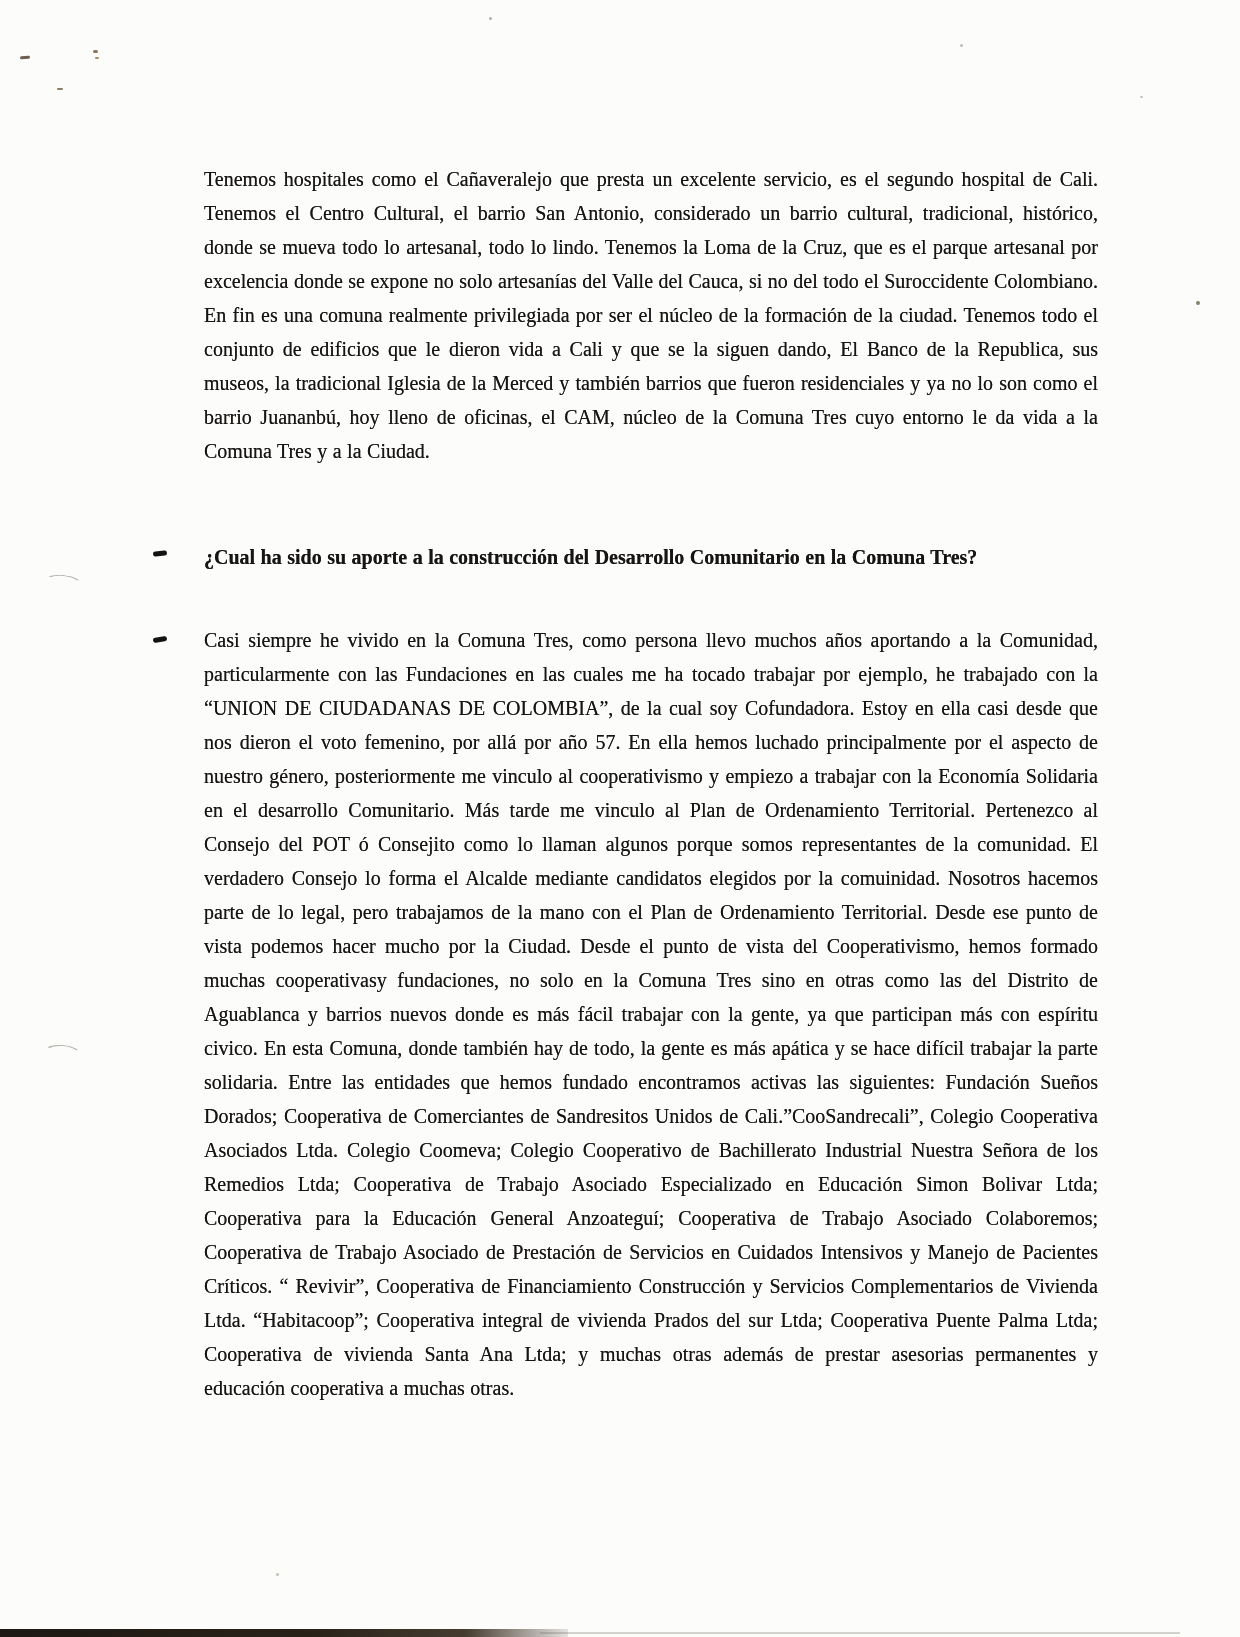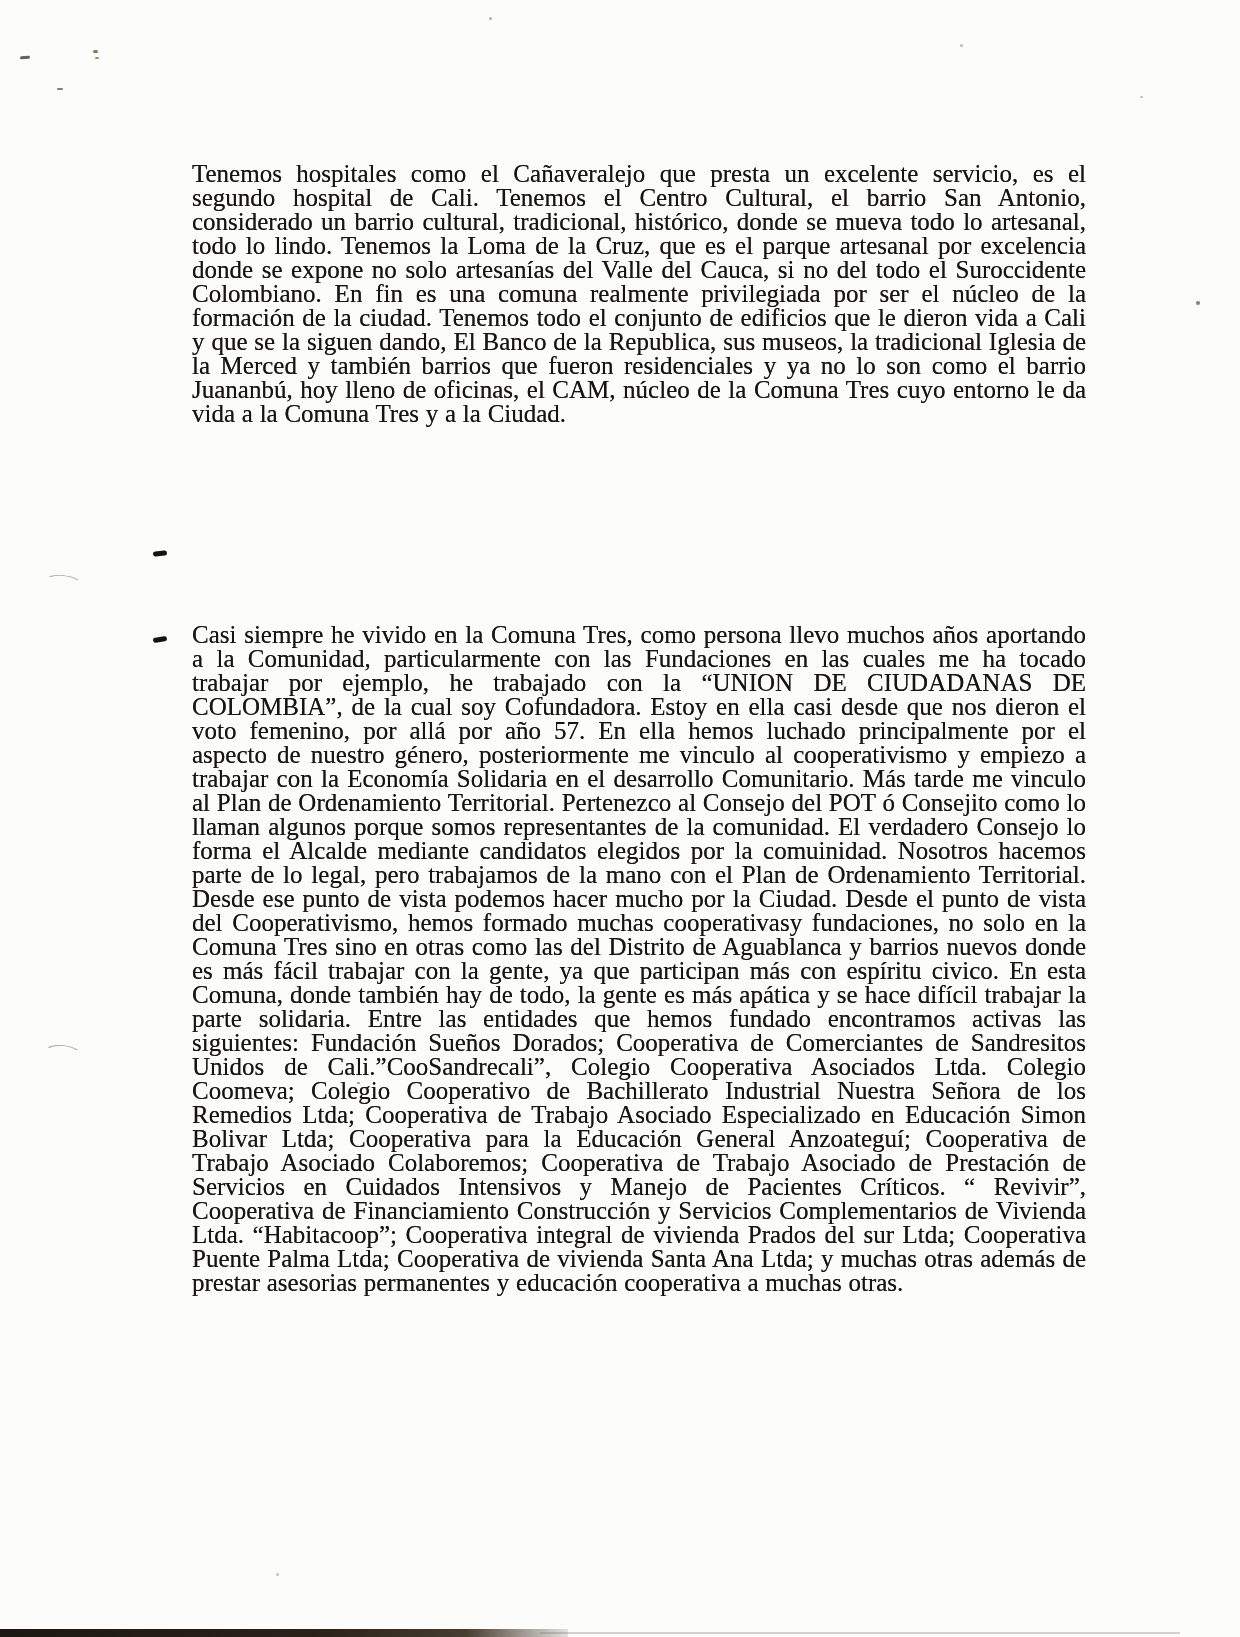--- a/index.html
+++ b/index.html
@@ -12,24 +12,24 @@
     width: 1240px;
     height: 1637px;
     margin: 0 auto;
     background: #fcfcfa;
     overflow: hidden;
     font-family: "Liberation Serif", "DejaVu Serif", serif;
     color: #171513;
   }
   .textblock {
     position: absolute;
-    left: 192px;
+    left: 204px;
     width: 894px;
-    font-size: 25px;
-    line-height: 24px;
+    font-size: 20px;
+    line-height: 34px;
     text-align: justify;
     text-shadow: 0 0 0.6px rgba(25, 22, 20, 0.75);
     word-spacing: 0.5px;
   }
   .bold { font-weight: bold; }
   .dash {
     position: absolute;
     left: 153px;
     width: 14px;
     height: 5px;
@@ -80,20 +80,21 @@
 </style>
 </head>
 <body>
 
 <div class="page">
 
   <div class="textblock" style="top:162px;">Tenemos hospitales como el Cañaveralejo que presta un excelente servicio, es el segundo hospital de Cali. Tenemos el Centro Cultural, el barrio San Antonio, considerado un barrio cultural, tradicional, histórico, donde se mueva todo lo artesanal, todo lo lindo. Tenemos la Loma de la Cruz, que es el parque artesanal por excelencia donde se expone no solo artesanías del Valle del Cauca, si no del todo el Suroccidente Colombiano. En fin es una comuna realmente privilegiada por ser el núcleo de la formación de la ciudad. Tenemos todo el conjunto de edificios que le dieron vida a Cali y que se la siguen dando, El Banco de la Republica, sus museos, la tradicional Iglesia de la Merced y también barrios que fueron residenciales y ya no lo son como el barrio Juananbú, hoy lleno de oficinas, el CAM, núcleo de la Comuna Tres cuyo entorno le da vida a la Comuna Tres y a la Ciudad.</div>
 
   <div class="dash dash-q"></div>
 
+  <div class="textblock bold" style="top:540px;">¿Cual ha sido su aporte a la construcción del Desarrollo Comunitario en la Comuna Tres?</div>
 
   <div class="dash dash-a"></div>
 
   <div class="textblock" style="top:623px;">Casi siempre he vivido en la Comuna Tres, como persona llevo muchos años aportando a la Comunidad, particularmente con las Fundaciones en las cuales me ha tocado trabajar por ejemplo, he trabajado con la “UNION DE CIUDADANAS DE COLOMBIA”, de la cual soy Cofundadora. Estoy en ella casi desde que nos dieron el voto femenino, por allá por año 57. En ella hemos luchado principalmente por el aspecto de nuestro género, posteriormente me vinculo al cooperativismo y empiezo a trabajar con la Economía Solidaria en el desarrollo Comunitario. Más tarde me vinculo al Plan de Ordenamiento Territorial. Pertenezco al Consejo del POT ó Consejito como lo llaman algunos porque somos representantes de la comunidad. El verdadero Consejo lo forma el Alcalde mediante candidatos elegidos por la comuinidad. Nosotros hacemos parte de lo legal, pero trabajamos de la mano con el Plan de Ordenamiento Territorial. Desde ese punto de vista podemos hacer mucho por la Ciudad. Desde el punto de vista del Cooperativismo, hemos formado muchas cooperativasy fundaciones, no solo en la Comuna Tres sino en otras como las del Distrito de Aguablanca y barrios nuevos donde es más fácil trabajar con la gente, ya que participan más con espíritu civico. En esta Comuna, donde también hay de todo, la gente es más apática y se hace difícil trabajar la parte solidaria. Entre las entidades que hemos fundado encontramos activas las siguientes: Fundación Sueños Dorados; Cooperativa de Comerciantes de Sandresitos Unidos de Cali.”CooSandrecali”, Colegio Cooperativa Asociados Ltda. Colegio Coomeva; Colegio Cooperativo de Bachillerato Industrial Nuestra Señora de los Remedios Ltda; Cooperativa de Trabajo Asociado Especializado en Educación Simon Bolivar Ltda; Cooperativa para la Educación General Anzoateguí; Cooperativa de Trabajo Asociado Colaboremos; Cooperativa de Trabajo Asociado de Prestación de Servicios en Cuidados Intensivos y Manejo de Pacientes Críticos. “ Revivir”, Cooperativa de Financiamiento Construcción y Servicios Complementarios de Vivienda Ltda. “Habitacoop”; Cooperativa integral de vivienda Prados del sur Ltda; Cooperativa Puente Palma Ltda; Cooperativa de vivienda Santa Ana Ltda; y muchas otras además de prestar asesorias permanentes y educación cooperativa a muchas otras.</div>
 
   <div class="arc arc1"></div>
   <div class="arc arc2"></div>
 
   <div class="speck s1"></div>
   <div class="speck s2"></div>

